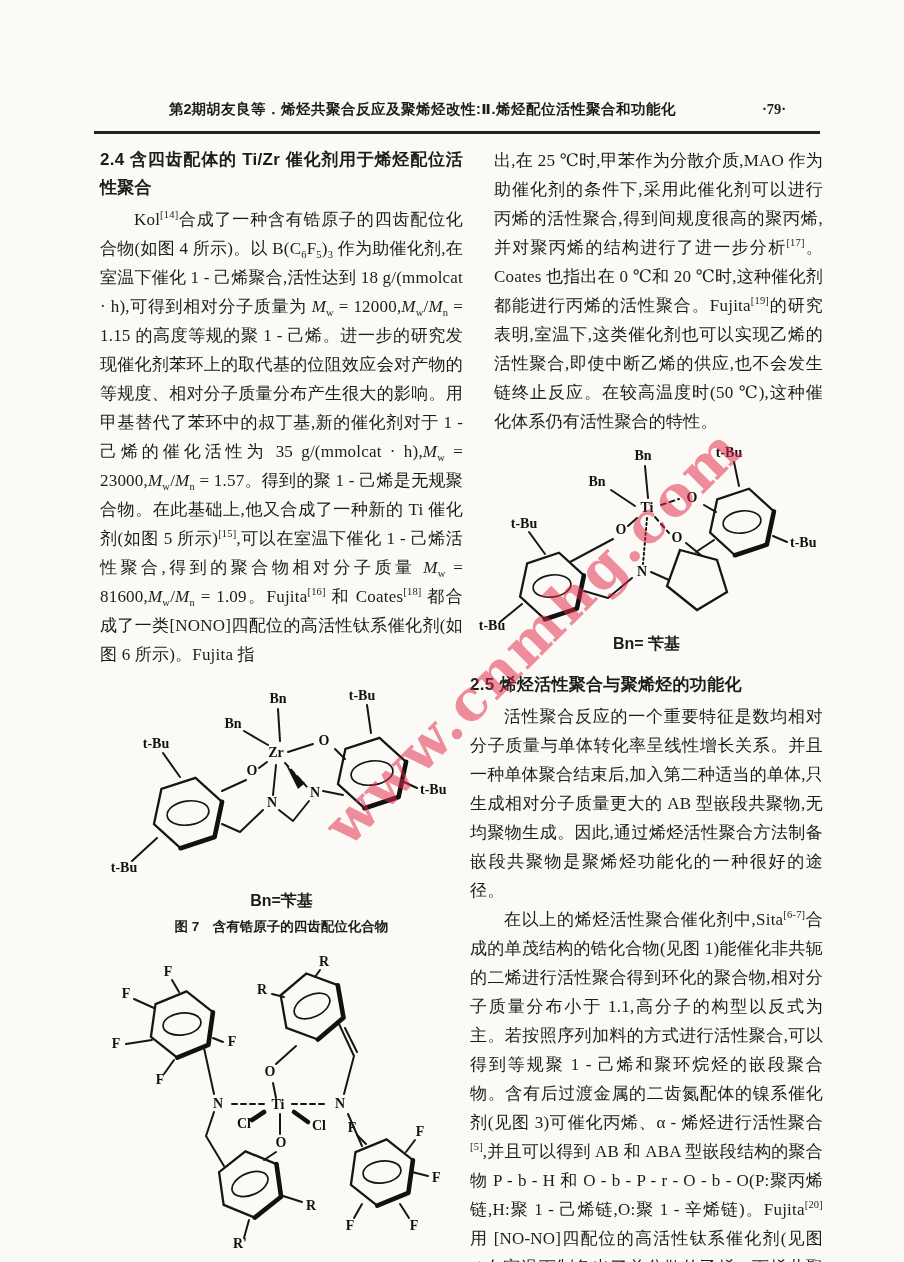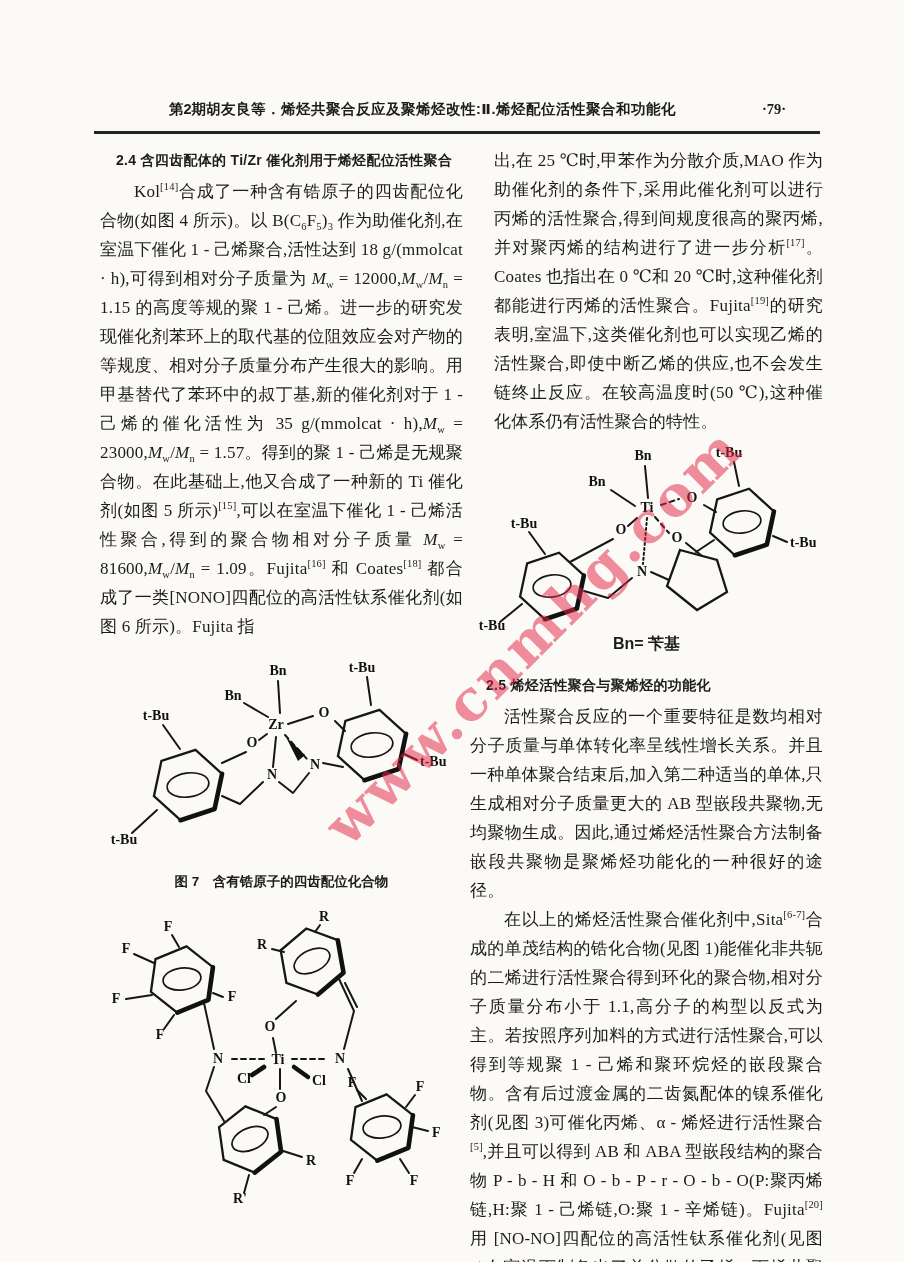--- a/index.html
+++ b/index.html
@@ -9,21 +9,21 @@
   .header{position:absolute;left:96px;top:100px;width:724px;display:flex;align-items:baseline;
           font-size:14.5px;font-weight:bold;font-family:"Liberation Sans","DejaVu Sans",sans-serif;}
   .header .issue{width:110px;text-align:right;}
   .header .title{flex:1;text-align:left;letter-spacing:.5px;}
   .header .pageno{width:58px;text-align:left;font-family:"Liberation Serif",serif;}
   .rule{position:absolute;left:94px;top:131px;width:726px;height:2.5px;background:#232323;}
   
   .col{position:absolute;top:146px;}
   .col-left{left:100px;width:363px;}
   .col-right{left:470px;width:353px;}
-  .sec-heading{font-size:14px;font-weight:bold;line-height:28px;text-align:justify;margin:0 0 3px 16px;
+  .sec-heading{font-size:17px;font-weight:bold;line-height:28px;text-align:justify;margin:0 0 3px 0;
                font-family:"Liberation Sans","DejaVu Sans",sans-serif;letter-spacing:.3px;}
   .para{font-size:17px;line-height:29px;text-align:justify;text-indent:2em;margin:0;letter-spacing:.2px;}
   .para.noindent{text-indent:0;margin-left:24px;}
   sup{font-size:10.5px;line-height:0;font-family:Liberation Serif, serif;}
   sub{font-size:10.5px;line-height:0;}
   i{font-style:italic;}
   
   .figure{text-align:center;margin-top:12px;}
   .fig-caption{font-size:13.5px;font-weight:bold;margin-top:6px;
                font-family:"Liberation Sans","DejaVu Sans",sans-serif;}
@@ -100,20 +100,21 @@
         <text class="at" x="176" y="76">Zr</text>
         <text class="at" x="152" y="94">O</text>
         <text class="at" x="224" y="64">O</text>
         <text class="at" x="172" y="126">N</text>
         <text class="at" x="215" y="116">N</text>
         <text class="at" x="56" y="67">t-Bu</text>
         <text class="at" x="24" y="191">t-Bu</text>
         <text class="at" x="262" y="19">t-Bu</text>
         <text class="at ats" x="320" y="113">t-Bu</text>
       </svg>
+      <div class="bn-note">Bn=苄基</div>
       <div class="fig-caption">图 7　含有锆原子的四齿配位化合物</div>
     </div>
 
     <div class="figure" style="margin-top:16px;">
       <svg width="363" height="302" viewBox="0 0 363 302">
 
         <g transform="rotate(8 82 72)">
           <polygon class="ring" points="82,39 111,56 111,89 82,106 53,89 53,56"></polygon>
           <path class="bondb" d="M111,56 L111,89 L82,106"></path>
           <ellipse class="arc" cx="82" cy="72" rx="19" ry="11" transform="rotate(-15 82 72)"></ellipse>

